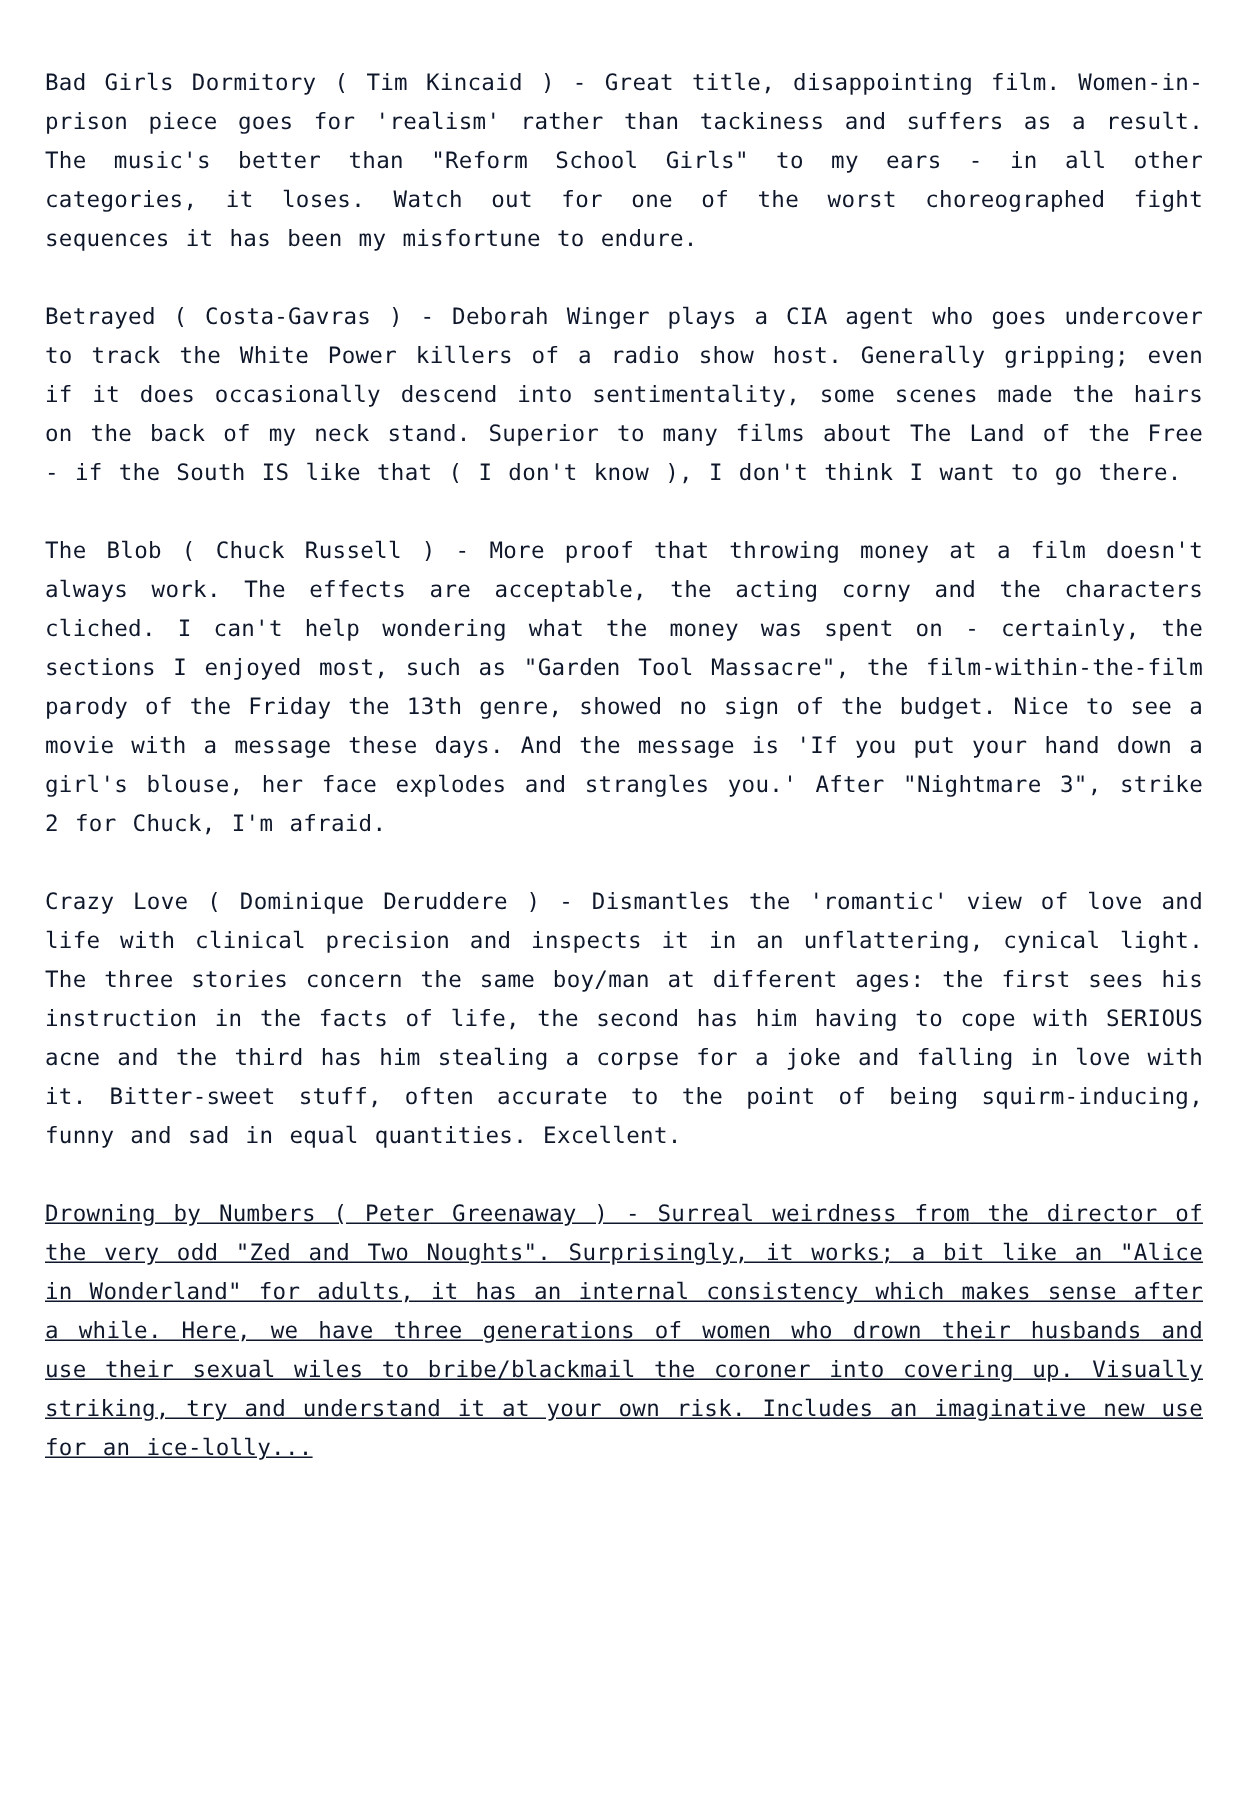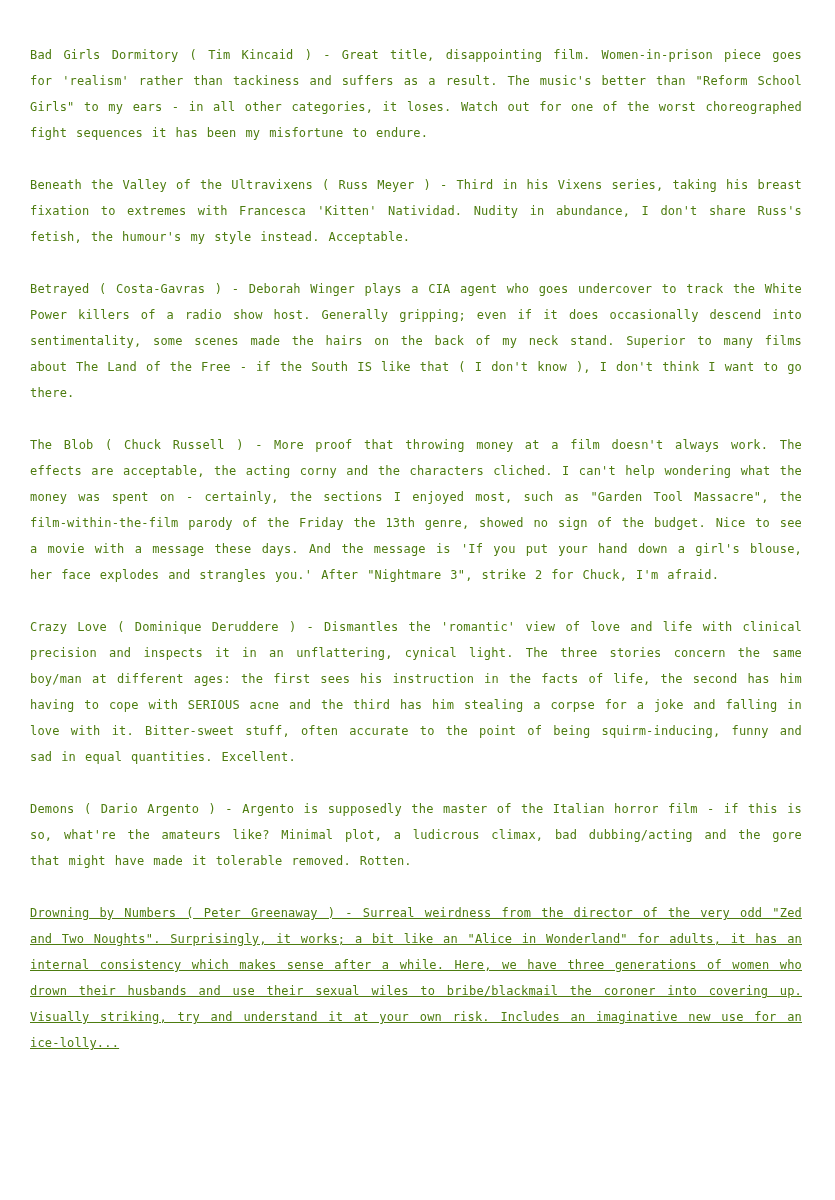--- a/index.html
+++ b/index.html
@@ -15,37 +15,35 @@
   }
   .page {
     width: 835px;
     min-height: 1200px;
     box-sizing: border-box;
     padding: 42px 33px 20px 30px;
     background: #ffffff;
   }
   .review {
     margin: 0 0 26px 0;
-    font-size: 12px;
+    font-size: 15px;
     line-height: 26px;
     letter-spacing: 0.2px;
     text-align: justify;
     text-justify: inter-word;
     word-spacing: 1.5px;
-    color: #4d7c0f;
+    color: #0f172a;
   }
   .review:last-child {
     margin-bottom: 0;
     text-decoration: underline;
   }
 </style>
 </head>
 <body>
 
 <div class="page">
   <p class="review">Bad Girls Dormitory ( Tim Kincaid ) - Great title, disappointing film. Women-in-prison piece goes for 'realism' rather than tackiness and suffers as a result. The music's better than "Reform School Girls" to my ears - in all other categories, it loses. Watch out for one of the worst choreographed fight sequences it has been my misfortune to endure.</p>
-  <p class="review">Beneath the Valley of the Ultravixens ( Russ Meyer ) - Third in his Vixens series, taking his breast fixation to extremes with Francesca 'Kitten' Natividad. Nudity in abundance, I don't share Russ's fetish, the humour's my style instead. Acceptable.</p>
   <p class="review">Betrayed ( Costa-Gavras ) - Deborah Winger plays a CIA agent who goes undercover to track the White Power killers of a radio show host. Generally gripping; even if it does occasionally descend into sentimentality, some scenes made the hairs on the back of my neck stand. Superior to many films about The Land of the Free - if the South IS like that ( I don't know ), I don't think I want to go there.</p>
   <p class="review">The Blob ( Chuck Russell ) - More proof that throwing money at a film doesn't always work. The effects are acceptable, the acting corny and the characters cliched. I can't help wondering what the money was spent on - certainly, the sections I enjoyed most, such as "Garden Tool Massacre", the film-within-the-film parody of the Friday the 13th genre, showed no sign of the budget. Nice to see a movie with a message these days. And the message is 'If you put your hand down a girl's blouse, her face explodes and strangles you.' After "Nightmare 3", strike 2 for Chuck, I'm afraid.</p>
   <p class="review">Crazy Love ( Dominique Deruddere ) - Dismantles the 'romantic' view of love and life with clinical precision and inspects it in an unflattering, cynical light. The three stories concern the same boy/man at different ages: the first sees his instruction in the facts of life, the second has him having to cope with SERIOUS acne and the third has him stealing a corpse for a joke and falling in love with it. Bitter-sweet stuff, often accurate to the point of being squirm-inducing, funny and sad in equal quantities. Excellent.</p>
-  <p class="review">Demons ( Dario Argento ) - Argento is supposedly the master of the Italian horror film - if this is so, what're the amateurs like? Minimal plot, a ludicrous climax, bad dubbing/acting and the gore that might have made it tolerable removed. Rotten.</p>
   <p class="review">Drowning by Numbers ( Peter Greenaway ) - Surreal weirdness from the director of the very odd "Zed and Two Noughts". Surprisingly, it works; a bit like an "Alice in Wonderland" for adults, it has an internal consistency which makes sense after a while. Here, we have three generations of women who drown their husbands and use their sexual wiles to bribe/blackmail the coroner into covering up. Visually striking, try and understand it at your own risk. Includes an imaginative new use for an ice-lolly...</p>
 </div>
 
 </body></html>

